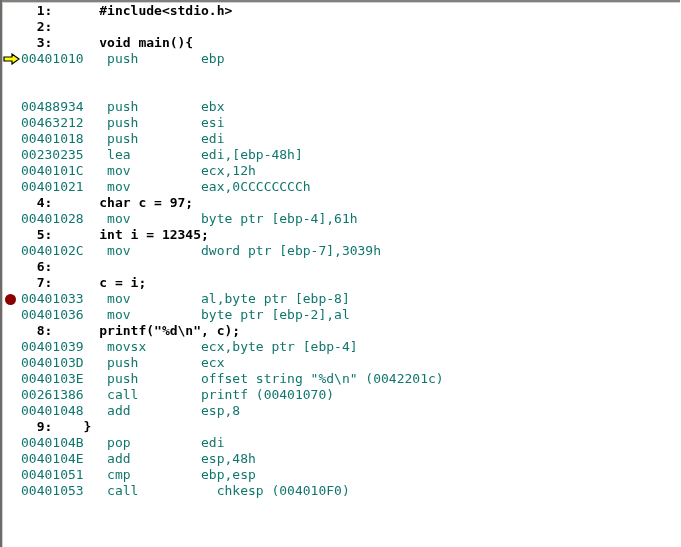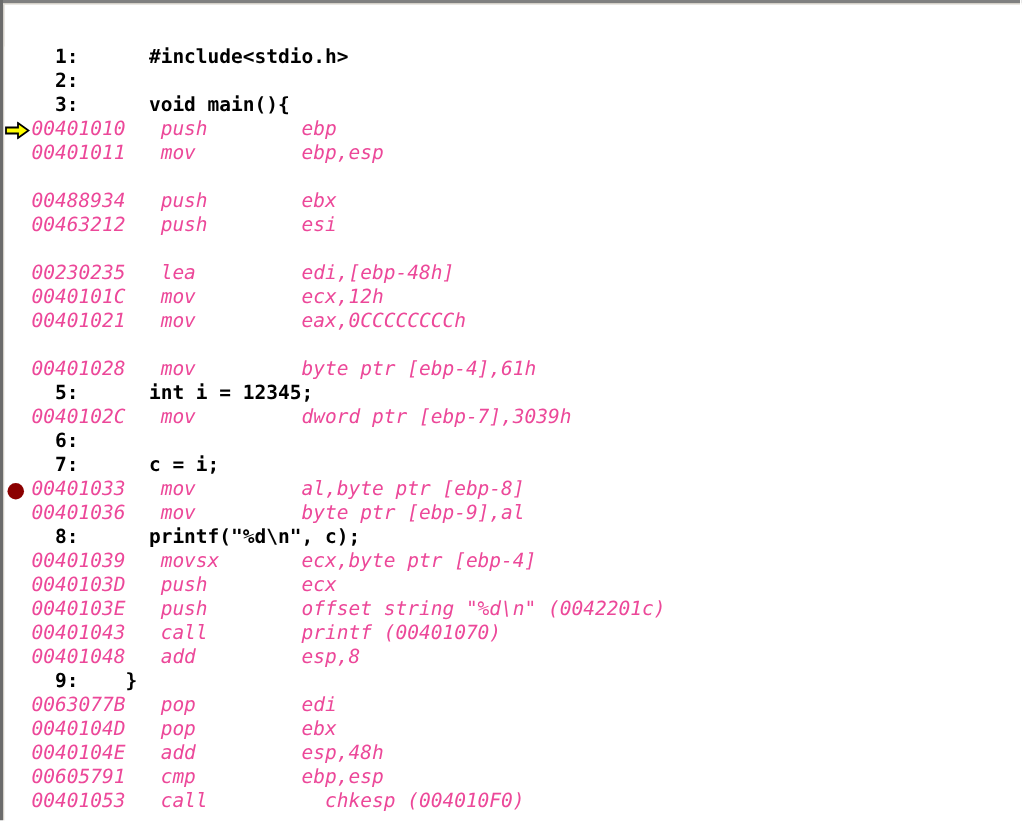--- a/index.html
+++ b/index.html
@@ -59,42 +59,40 @@
 
   
   #code-area {
     position: absolute;
     left: 3px;
     top: 3px;
     right: 1px;
     bottom: 0;
     overflow: hidden;
     background: #ffffff;
-    margin-top: 28px;
   }
 
   .line {
     position: relative;
     height: 16px;
     line-height: 16px;
     white-space: pre;
     font-size: 13px;
     font-family: "DejaVu Sans Mono", "Liberation Mono", monospace;
   }
 
   
   .line.src .txt {
     color: #000000;
     font-weight: bold;
   }
   
   .line.asm .txt {
-    color: #ec4899;
+    color: #0f766e;
     font-weight: normal;
-    font-style: italic;
   }
 
   .txt {
     position: absolute;
     left: 18px;
     top: 0;
   }
 
   
   .marker {
@@ -134,43 +132,42 @@
   <div class="frame-left2"></div>
   <div class="frame-right"></div>
 
   <div id="code-area">
       <div class="line src"><span class="marker"></span><span class="txt">  1:      #include&lt;stdio.h&gt;</span></div>
       <div class="line src"><span class="marker"></span><span class="txt">  2:</span></div>
       <div class="line src"><span class="marker"></span><span class="txt">  3:      void main(){</span></div>
       <div class="line asm"><span class="marker"><svg class="ip-arrow" viewBox="0 0 17 12" width="17" height="12" xmlns="http://www.w3.org/2000/svg">
             <path d="M1 4 L9 4 L9 1 L16 6 L9 11 L9 8 L1 8 Z" fill="#ffff00" stroke="#000000" stroke-width="1.2" stroke-linejoin="miter"></path>
           </svg></span><span class="txt">00401010   push        ebp</span></div>
-      <div class="line asm"><span class="marker"></span><span class="txt">00401011   mov         ebp,esp</span></div>
+      <div class="line asm"><span class="marker"></span></div>
       <div class="line asm"><span class="marker"></span></div>
       <div class="line asm"><span class="marker"></span><span class="txt">00488934   push        ebx</span></div>
       <div class="line asm"><span class="marker"></span><span class="txt">00463212   push        esi</span></div>
-      <div class="line asm"><span class="marker"></span></div>
+      <div class="line asm"><span class="marker"></span><span class="txt">00401018   push        edi</span></div>
       <div class="line asm"><span class="marker"></span><span class="txt">00230235   lea         edi,[ebp-48h]</span></div>
       <div class="line asm"><span class="marker"></span><span class="txt">0040101C   mov         ecx,12h</span></div>
       <div class="line asm"><span class="marker"></span><span class="txt">00401021   mov         eax,0CCCCCCCCh</span></div>
-      <div class="line src"><span class="marker"></span></div>
+      <div class="line src"><span class="marker"></span><span class="txt">  4:      char c = 97;</span></div>
       <div class="line asm"><span class="marker"></span><span class="txt">00401028   mov         byte ptr [ebp-4],61h</span></div>
       <div class="line src"><span class="marker"></span><span class="txt">  5:      int i = 12345;</span></div>
       <div class="line asm"><span class="marker"></span><span class="txt">0040102C   mov         dword ptr [ebp-7],3039h</span></div>
       <div class="line src"><span class="marker"></span><span class="txt">  6:</span></div>
       <div class="line src"><span class="marker"></span><span class="txt">  7:      c = i;</span></div>
       <div class="line asm"><span class="marker"><span class="bp-dot" style="background: rgb(139, 0, 0);"></span></span><span class="txt">00401033   mov         al,byte ptr [ebp-8]</span></div>
-      <div class="line asm"><span class="marker"></span><span class="txt">00401036   mov         byte ptr [ebp-9],al</span></div>
+      <div class="line asm"><span class="marker"></span><span class="txt">00401036   mov         byte ptr [ebp-2],al</span></div>
       <div class="line src"><span class="marker"></span><span class="txt">  8:      printf("%d\n", c);</span></div>
       <div class="line asm"><span class="marker"></span><span class="txt">00401039   movsx       ecx,byte ptr [ebp-4]</span></div>
       <div class="line asm"><span class="marker"></span><span class="txt">0040103D   push        ecx</span></div>
       <div class="line asm"><span class="marker"></span><span class="txt">0040103E   push        offset string "%d\n" (0042201c)</span></div>
-      <div class="line asm"><span class="marker"></span><span class="txt">00401043   call        printf (00401070)</span></div>
+      <div class="line asm"><span class="marker"></span><span class="txt">00261386   call        printf (00401070)</span></div>
       <div class="line asm"><span class="marker"></span><span class="txt">00401048   add         esp,8</span></div>
       <div class="line src"><span class="marker"></span><span class="txt">  9:    }</span></div>
-      <div class="line asm"><span class="marker"></span><span class="txt">0063077B   pop         edi</span></div>
-      <div class="line asm"><span class="marker"></span><span class="txt">0040104D   pop         ebx</span></div>
+      <div class="line asm"><span class="marker"></span><span class="txt">0040104B   pop         edi</span></div>
       <div class="line asm"><span class="marker"></span><span class="txt">0040104E   add         esp,48h</span></div>
-      <div class="line asm"><span class="marker"></span><span class="txt">00605791   cmp         ebp,esp</span></div>
+      <div class="line asm"><span class="marker"></span><span class="txt">00401051   cmp         ebp,esp</span></div>
       <div class="line asm"><span class="marker"></span><span class="txt">00401053   call          chkesp (004010F0)</span></div>
     </div>
 
 </div>
 
 </body></html>

